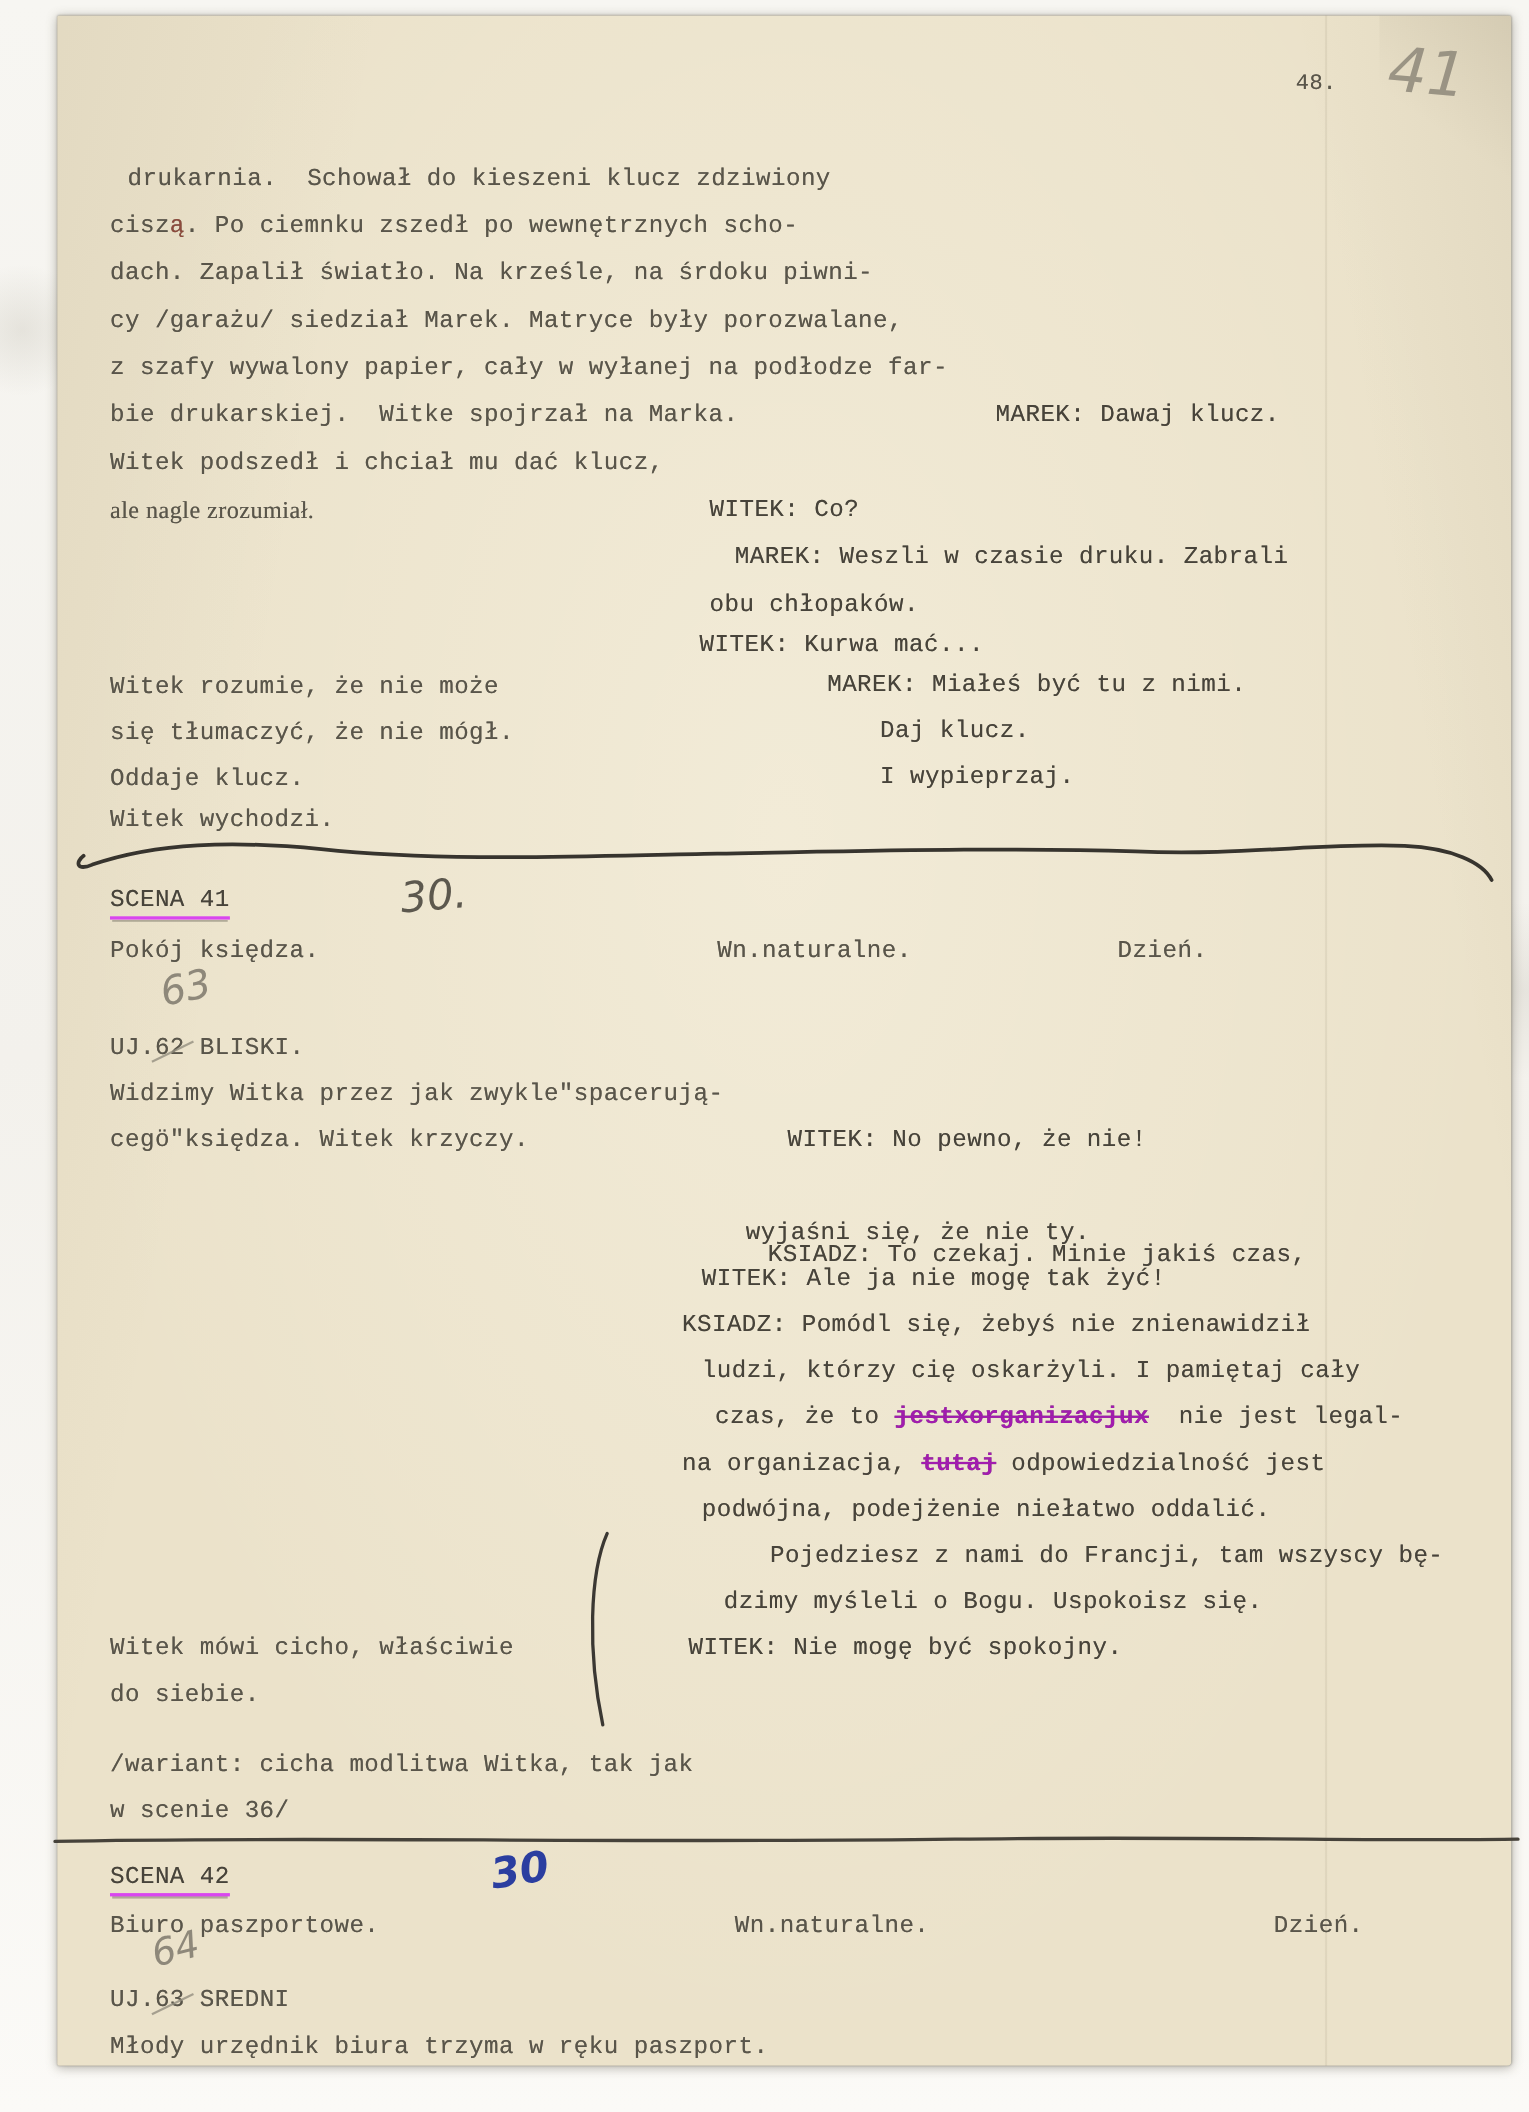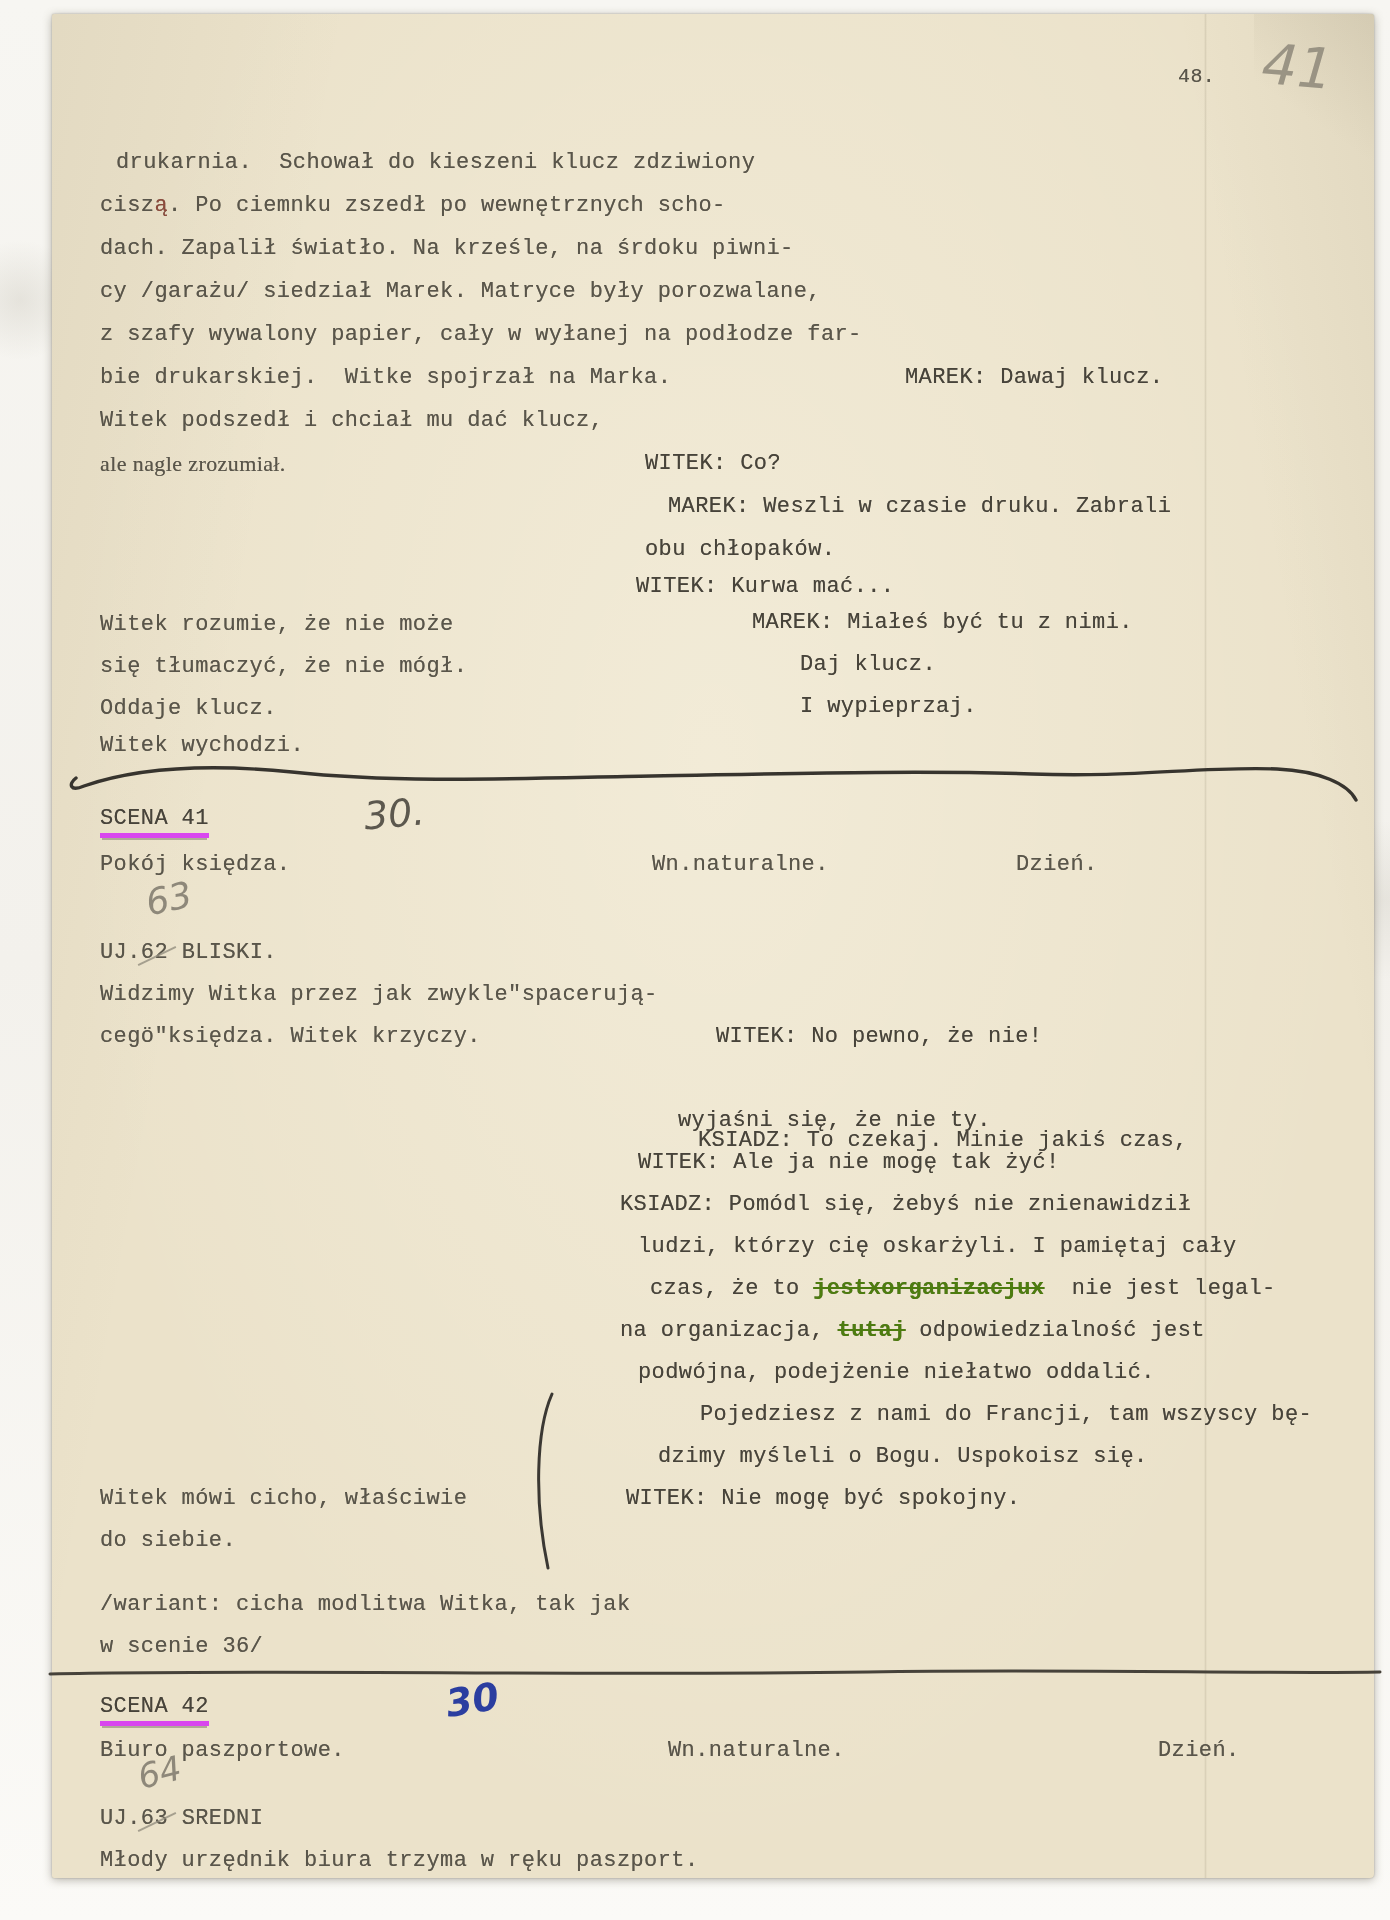--- a/index.html
+++ b/index.html
@@ -35,26 +35,26 @@
     background:linear-gradient(215deg, rgba(150,140,115,.18), transparent 55%);
     border-radius:0 3px 0 0;
   }
   .t{
     position:absolute;font-size:22px;letter-spacing:.4px;line-height:26px;
     color:#59554a;white-space:pre;
     text-shadow:0 0 .6px rgba(72,68,58,.6);
   }
   .dk{color:#47433a;}
   .heading{
-    border-bottom:5px solid #d946ef;
+    border-bottom:3px solid #d946ef;
     box-shadow:0 4px 0 -2px rgba(107,102,89,.45);
     padding-bottom:1px;
   }
   .strike{
-    font-weight:bold;color:#4d7c0f;
+    font-weight:bold;color:#a21caf;
     text-decoration:line-through;
     -webkit-text-decoration-thickness:2px;
     text-decoration-thickness:2px;
   }
   .accent-red{color:#8d4a3c;}
   .hand{
     font-family:"DejaVu Sans", sans-serif;font-style:italic;
     white-space:pre;position:absolute;
   }
   .pencil{color:#8e887a;}

